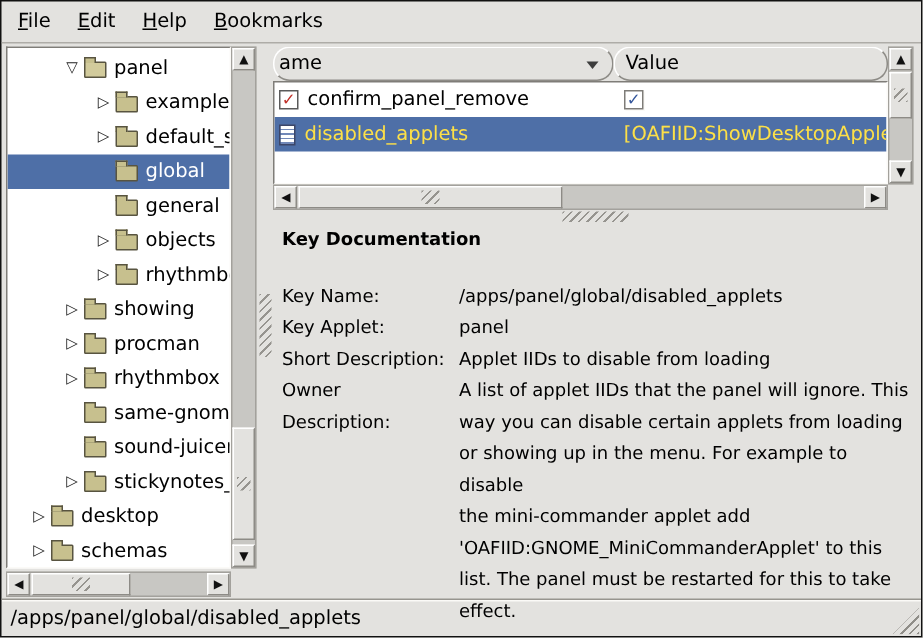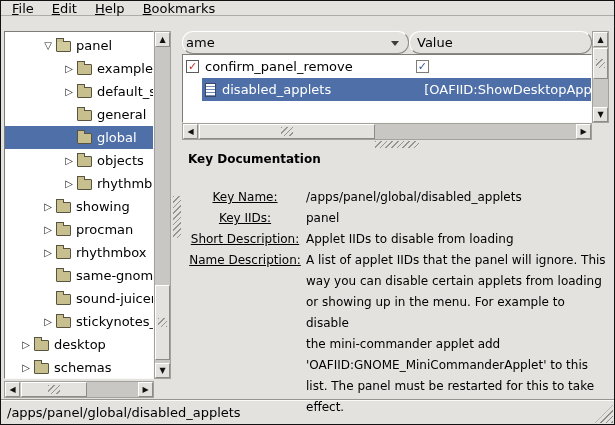--- a/index.html
+++ b/index.html
@@ -5,21 +5,21 @@
   * { margin:0; padding:0; box-sizing:border-box; }
   html,body { background:#888; }
   .window {
     position:relative; width:615px; height:425px;
     background:#e3e2df; border:1px solid #111;
     font-family:"DejaVu Sans", sans-serif; font-size:13px; color:#000;
     overflow:hidden;
   }
   
   .menubar {
-    position:absolute; left:0; top:0; width:100%; height:15px;
+    position:absolute; left:0; top:0; width:100%; height:28px;
     display:flex; align-items:center; padding-left:2px;
     border-bottom:1px solid #aeaca7;
   }
   .menu-item { padding:4px 9px; cursor:default; }
   .accel { text-decoration:underline; }
   
   .sunken { border:1px solid; border-color:#7f7d78 #fbfaf7 #fbfaf7 #7f7d78; }
   .raised { border:1px solid; border-color:#ffffff #8d8b86 #8d8b86 #ffffff; background:#e3e2df; }
   .trough { background:#c8c7c3; border:1px solid #a3a19c; }
   .grip { background:repeating-linear-gradient(135deg,#96948f 0 1px,rgba(0,0,0,0) 1px 4px); }
@@ -59,21 +59,21 @@
   .sort-arrow {
     position:absolute; right:9px; top:9px; width:0; height:0;
     border-left:4px solid transparent; border-right:4px solid transparent;
     border-top:5px solid #3d3d3d;
   }
   .list-body {
     position:absolute; left:181px; top:53px; width:410px; height:69px;
     background:#fff; overflow:hidden;text-align:right;
   }
   .list-row { height:23px; display:flex; align-items:center; }
-  .list-row.selected { background:var(--sel,#4e6fa7); color:#ffffff;margin-left:19px; }
+  .list-row.selected { background:var(--sel,#4e6fa7); color:#fde047; }
   .cell { display:flex; align-items:center; height:100%; overflow:hidden; white-space:nowrap; }
   .name-cell { width:227px; padding-left:3px; }
   .value-cell { width:183px; padding-left:7px; }
   .key-icon { flex:none; margin-right:6px; }
   .bool-icon {
     width:13px; height:13px; background:#fff; border:1px solid #5a5a5a;
     text-align:center; font-size:11px; font-weight:bold; color:#c03028; line-height:11px;
   }
   .bool-icon::before { content:"✓"; }
   .listdoc-icon {
@@ -88,21 +88,21 @@
   .checkbox.checked::before { content:"✓"; }
   
   .vsplit { position:absolute; left:170px; top:30px; width:11px; height:366px; }
   .vsplit .grip { position:absolute; left:2px; top:165px; width:8px; height:42px; }
   .hsplit { position:absolute; left:181px; top:138px; width:431px; height:10px; }
   .hsplit .grip { position:absolute; left:193px; top:2px; width:44px; height:7px; }
   
   .doc { position:absolute; left:181px; top:148px; width:432px; height:250px; padding:3px 6px; font-size:12px; }
   .doc-title { font-weight:bold; margin-bottom:21px; }
   .doc-fields { display:grid; grid-template-columns:114px 1fr; column-gap:4px; line-height:21px; }
-  .doc-label { text-align:center;text-decoration:underline; }
+  .doc-label { text-align:left; }
   .doc-value { white-space:pre-line; }
   
   .statusbar {
     position:absolute; left:0; top:398px; width:100%; height:25px;
     border-top:1px solid #97958f; box-shadow:inset 0 1px 0 #fbfaf7;
     display:flex; align-items:center; padding-left:6px;
   }
   .resize-grip {
     position:absolute; right:1px; bottom:1px; width:18px; height:18px;
     background:repeating-linear-gradient(135deg,#8f8d88 0 1px,rgba(0,0,0,0) 1px 4px);
@@ -130,29 +130,29 @@
       <div class="tree-row" style="padding-left: 57px;">
         <span class="expander">▷</span>
         <span class="folder"></span>
         <span class="tree-label">example</span>
       </div>
       <div class="tree-row" style="padding-left: 57px;">
         <span class="expander">▷</span>
         <span class="folder"></span>
         <span class="tree-label">default_se</span>
       </div>
-      <div class="tree-row" style="padding-left: 57px;">
-        <span class="expander"></span>
-        <span class="folder"></span>
-        <span class="tree-label">general</span>
-      </div>
       <div class="tree-row selected" style="padding-left: 57px;">
         <span class="expander"></span>
         <span class="folder"></span>
         <span class="tree-label">global</span>
+      </div>
+      <div class="tree-row" style="padding-left: 57px;">
+        <span class="expander"></span>
+        <span class="folder"></span>
+        <span class="tree-label">general</span>
       </div>
       <div class="tree-row" style="padding-left: 57px;">
         <span class="expander">▷</span>
         <span class="folder"></span>
         <span class="tree-label">objects</span>
       </div>
       <div class="tree-row" style="padding-left: 57px;">
         <span class="expander">▷</span>
         <span class="folder"></span>
         <span class="tree-label">rhythmbox</span>
@@ -268,25 +268,25 @@
 
   <div class="hsplit">
       <span class="grip"></span>
     </div>
 
   <div class="doc">
     <div class="doc-title">Key Documentation</div>
     <div class="doc-fields">
         <div class="doc-label">Key Name:</div>
         <div class="doc-value">/apps/panel/global/disabled_applets</div>
-        <div class="doc-label">Key IIDs:</div>
+        <div class="doc-label">Key Applet:</div>
         <div class="doc-value">panel</div>
         <div class="doc-label">Short Description:</div>
         <div class="doc-value">Applet IIDs to disable from loading</div>
-        <div class="doc-label">Name Description:</div>
+        <div class="doc-label">Owner Description:</div>
         <div class="doc-value">A list of applet IIDs that the panel will ignore. This
 way you can disable certain applets from loading
 or showing up in the menu. For example to disable
 the mini-commander applet add
 'OAFIID:GNOME_MiniCommanderApplet' to this
 list. The panel must be restarted for this to take
 effect.</div>
       </div>
   </div>
 

